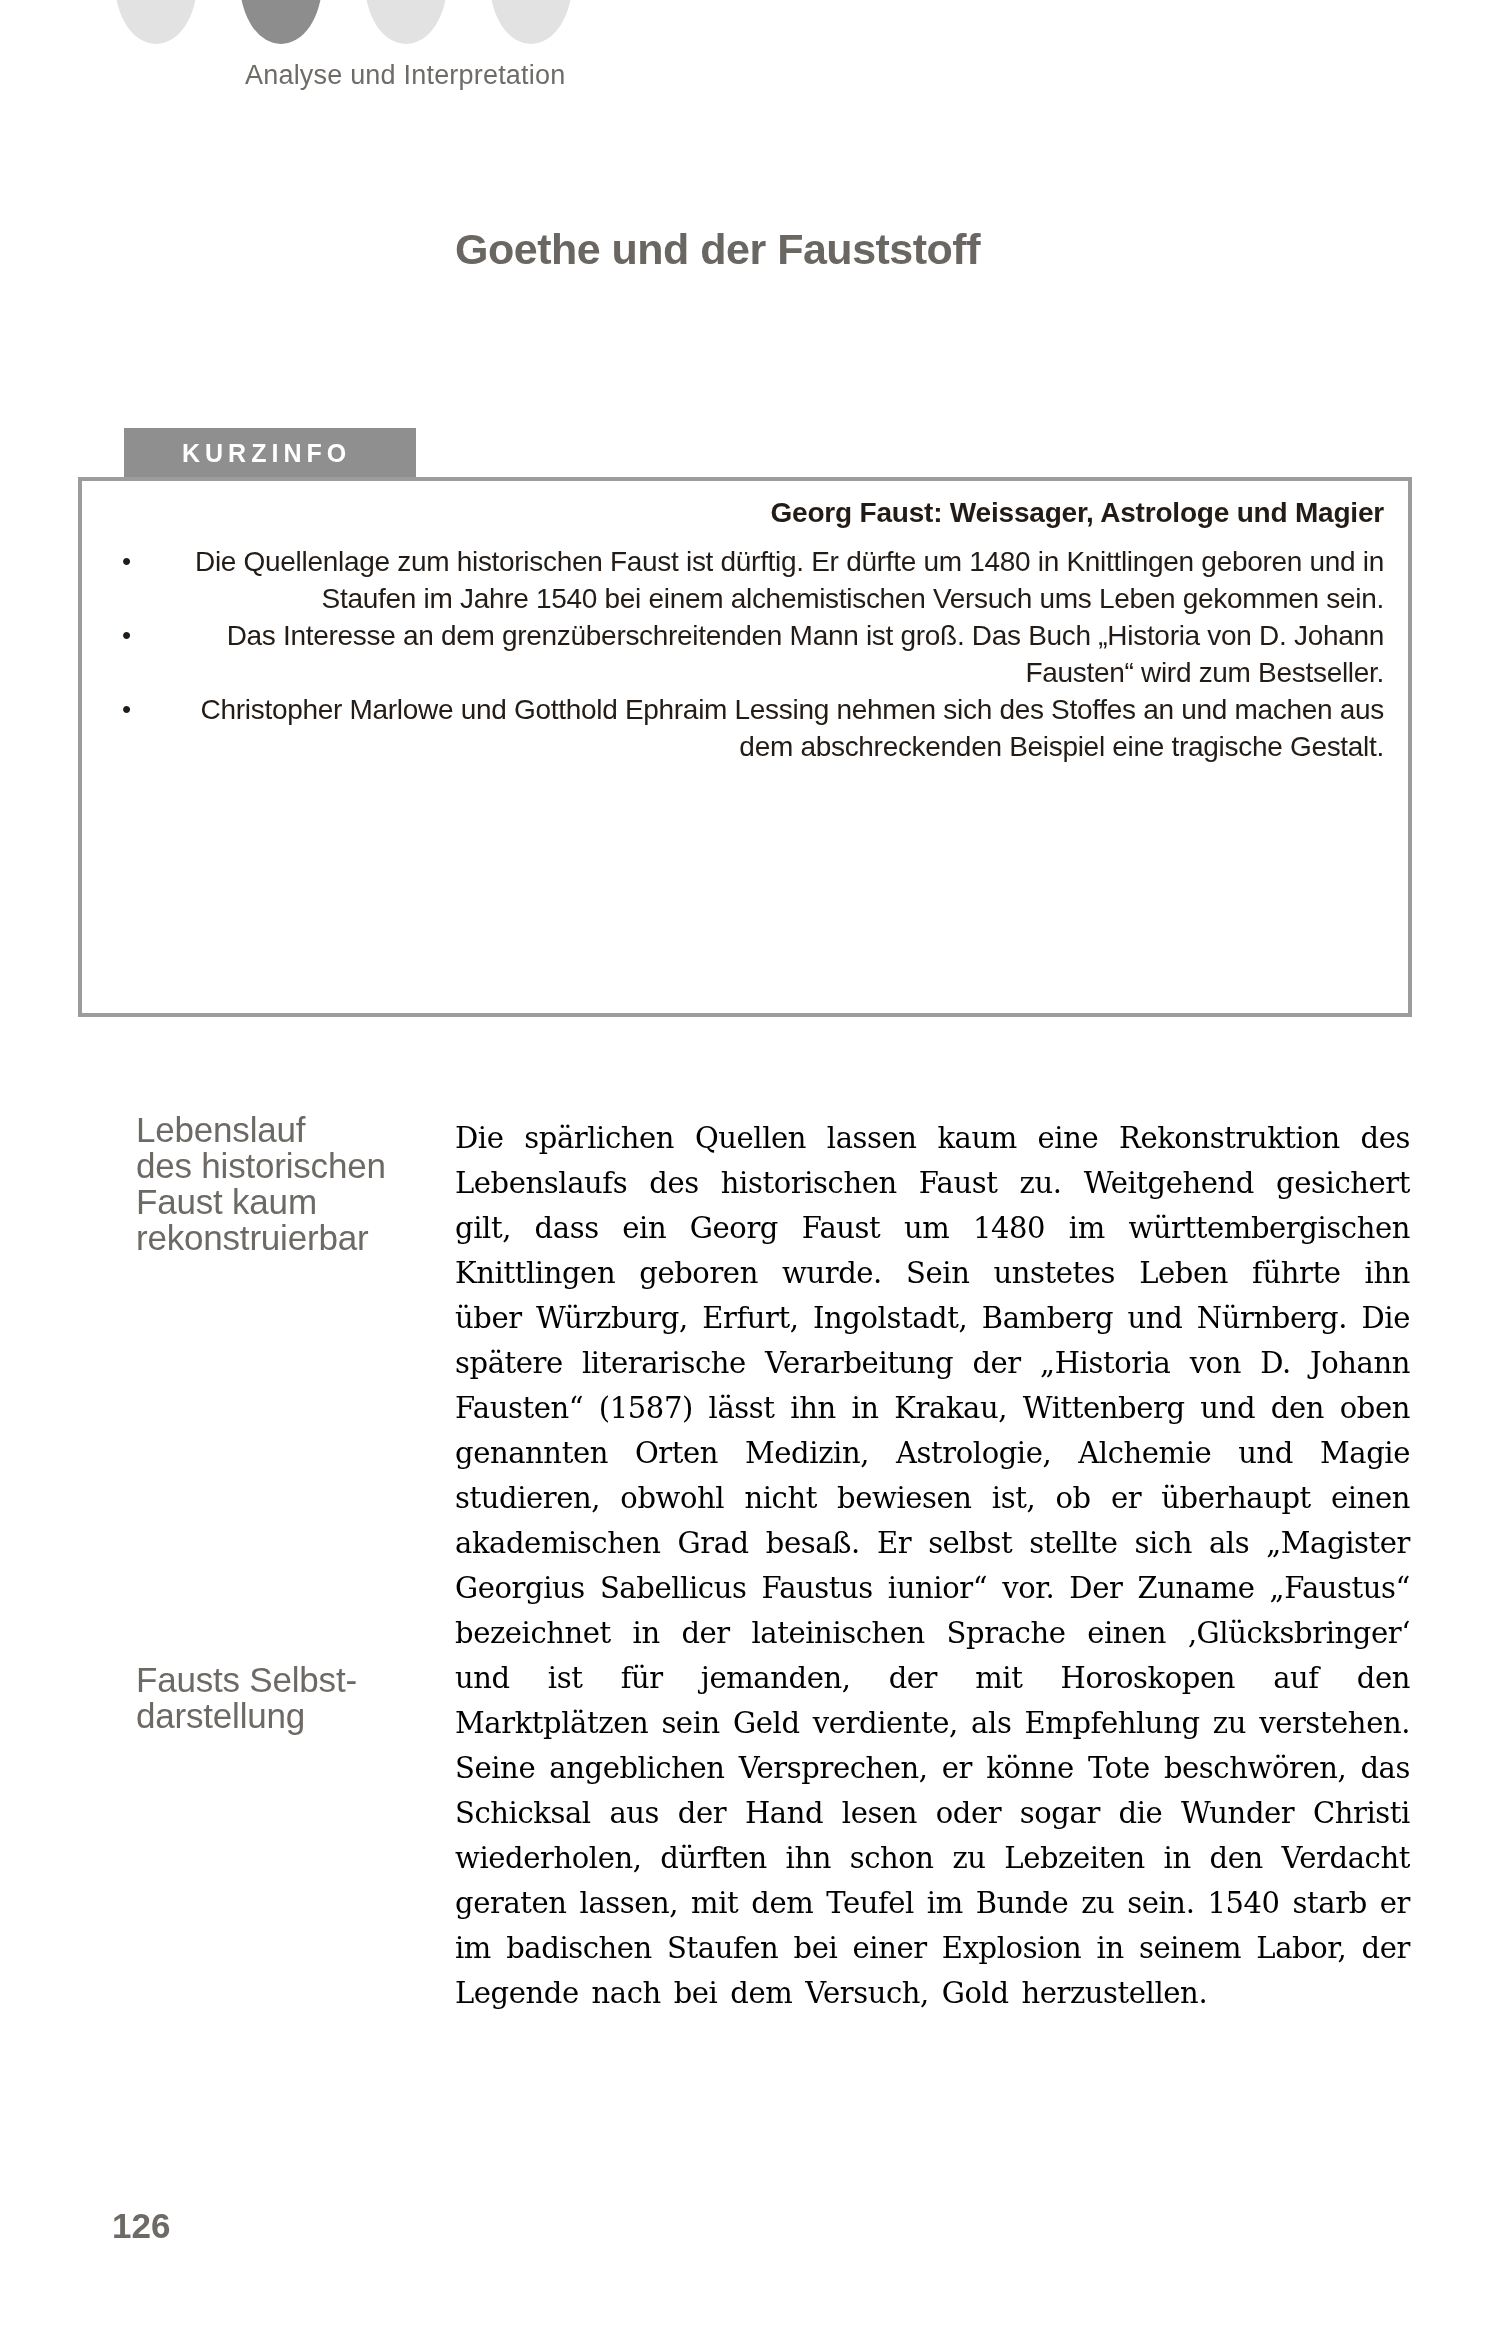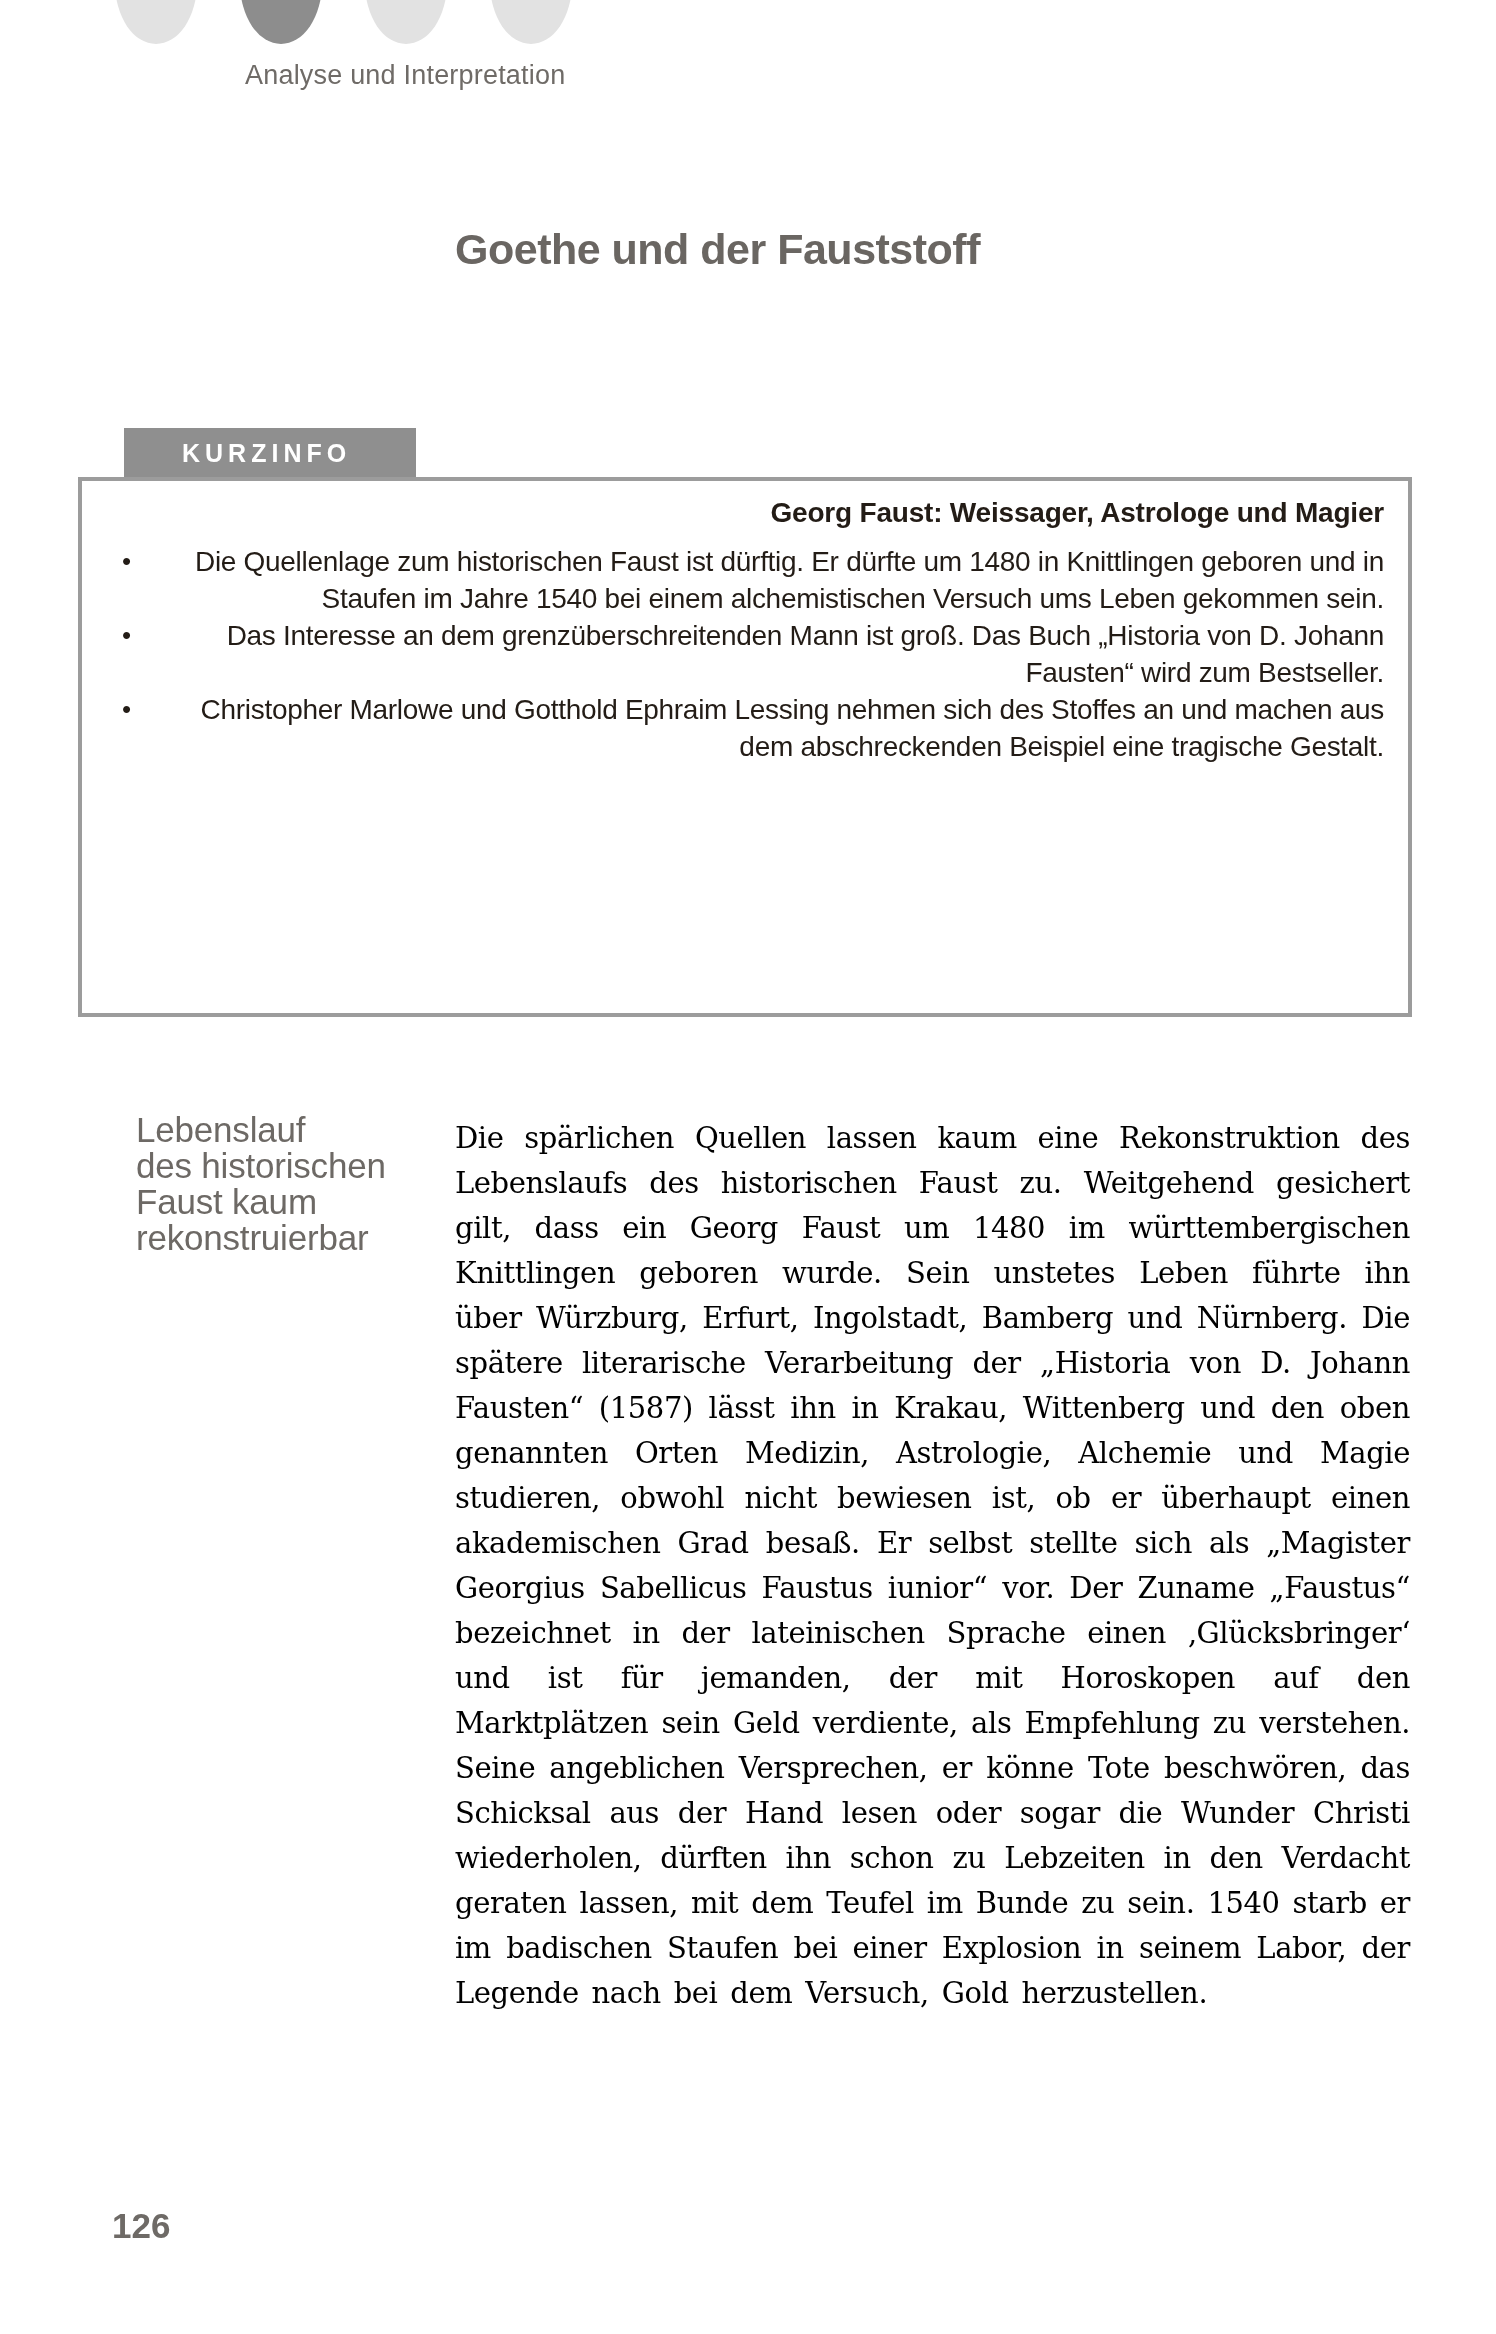--- a/index.html
+++ b/index.html
@@ -181,18 +181,22 @@
     </ul>
   </div>
 
   <div class="margin-note margin-note-1">
     <div>Lebenslauf</div>
     <div>des historischen</div>
     <div>Faust kaum</div>
     <div>rekonstruierbar</div>
   </div>
 
+  <div class="margin-note margin-note-2">
+    <div>Fausts Selbst-</div>
+    <div>darstellung</div>
+  </div>
 
   <p class="body-text">Die spärlichen Quellen lassen kaum eine Rekonstruktion des Lebenslaufs des historischen Faust zu. Weitgehend gesichert gilt, dass ein Georg Faust um 1480 im württembergischen Knittlingen geboren wurde. Sein unstetes Leben führte ihn über Würzburg, Erfurt, Ingolstadt, Bamberg und Nürnberg. Die spätere literarische Verarbeitung der „Historia von D. Johann Fausten“ (1587) lässt ihn in Krakau, Wittenberg und den oben genannten Orten Medizin, Astrologie, Alchemie und Magie studieren, obwohl nicht bewiesen ist, ob er überhaupt einen akademischen Grad besaß. Er selbst stellte sich als „Magister Georgius Sabellicus Faustus iunior“ vor. Der Zuname „Faustus“ bezeichnet in der lateinischen Sprache einen ‚Glücksbringer‘ und ist für jemanden, der mit Horoskopen auf den Marktplätzen sein Geld verdiente, als Empfehlung zu verstehen. Seine angeblichen Versprechen, er könne Tote beschwören, das Schicksal aus der Hand lesen oder sogar die Wunder Christi wiederholen, dürften ihn schon zu Lebzeiten in den Verdacht geraten lassen, mit dem Teufel im Bunde zu sein. 1540 starb er im badischen Staufen bei einer Explosion in seinem Labor, der Legende nach bei dem Versuch, Gold herzustellen.</p>
 
   <div class="page-number">126</div>
 
 </div>
 
 </body></html>

